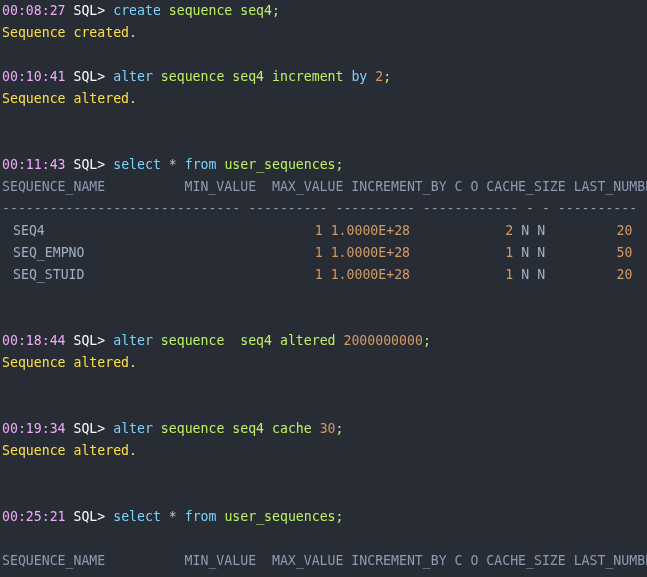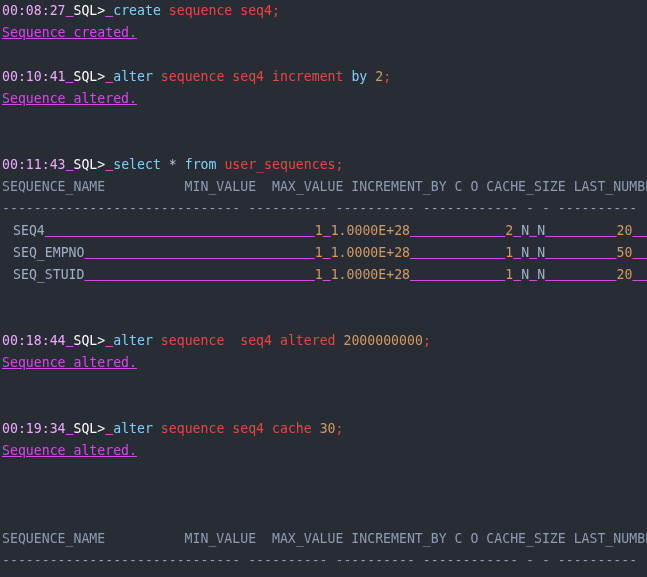--- a/index.html
+++ b/index.html
@@ -33,22 +33,22 @@
     box-sizing: border-box;
     font-family: "DejaVu Sans Mono", "Liberation Mono", monospace;
   }
   .line.blank {
     height: 22px;
   }
   .tok { white-space: pre; }
   .c-time   { color: #f0abfc; }
   .c-prompt { color: #ffffff; }
   .c-kw     { color: #7dd3fc; }
-  .c-plain  { color: #d946ef; text-decoration: underline; }
-  .c-ident  { color: #ef4444; }
+  .c-plain  { color: #fde047; }
+  .c-ident  { color: #bef264; }
   .c-num    { color: #d19a66; }
   .c-header { color: #8e9bb3; }
   .c-sep    { color: #8e9bb3; }
   .c-name   { color: #9fb0c7; margin-left: 11px; }
   .c-flag   { color: #9fb0c7; }
   .c-star   { color: #c3cad6; }
 </style>
 </head>
 <body>
 
@@ -69,16 +69,17 @@
     <div class="line blank">&nbsp;</div>
     <div class="line blank">&nbsp;</div>
     <div class="line"><span class="tok c-time">00:18:44</span><span class="tok c-plain"> </span><span class="tok c-prompt">SQL&gt;</span><span class="tok c-plain"> </span><span class="tok c-kw">alter</span><span class="tok c-ident"> sequence  seq4 altered </span><span class="tok c-num">2000000000</span><span class="tok c-ident">;</span></div>
     <div class="line"><span class="tok c-plain">Sequence altered.</span></div>
     <div class="line blank">&nbsp;</div>
     <div class="line blank">&nbsp;</div>
     <div class="line"><span class="tok c-time">00:19:34</span><span class="tok c-plain"> </span><span class="tok c-prompt">SQL&gt;</span><span class="tok c-plain"> </span><span class="tok c-kw">alter</span><span class="tok c-ident"> sequence seq4 cache </span><span class="tok c-num">30</span><span class="tok c-ident">;</span></div>
     <div class="line"><span class="tok c-plain">Sequence altered.</span></div>
     <div class="line blank">&nbsp;</div>
     <div class="line blank">&nbsp;</div>
+    <div class="line"><span class="tok c-time">00:25:21</span><span class="tok c-plain"> </span><span class="tok c-prompt">SQL&gt;</span><span class="tok c-plain"> </span><span class="tok c-kw">select</span><span class="tok c-ident"> </span><span class="tok c-star">*</span><span class="tok c-ident"> </span><span class="tok c-kw">from</span><span class="tok c-ident"> user_sequences;</span></div>
     <div class="line blank">&nbsp;</div>
     <div class="line"><span class="tok c-header">SEQUENCE_NAME          MIN_VALUE  MAX_VALUE INCREMENT_BY C O CACHE_SIZE LAST_NUMBER</span></div>
     <div class="line"><span class="tok c-sep">------------------------------ ---------- ---------- ------------ - - ---------- -----------</span></div>
   </div>
 
 </body></html>

